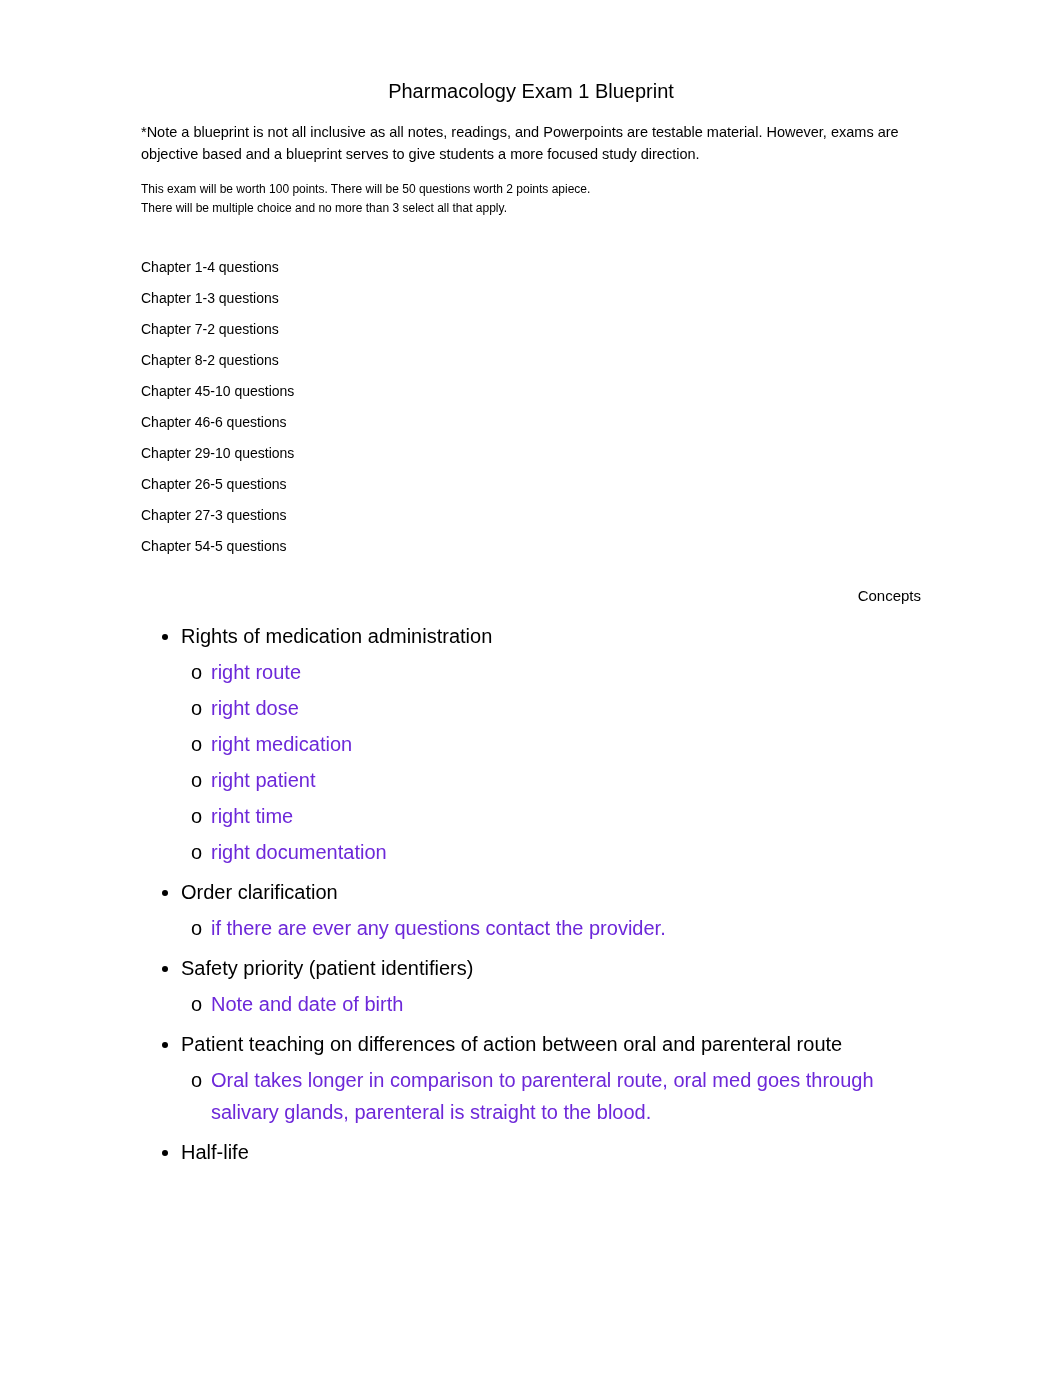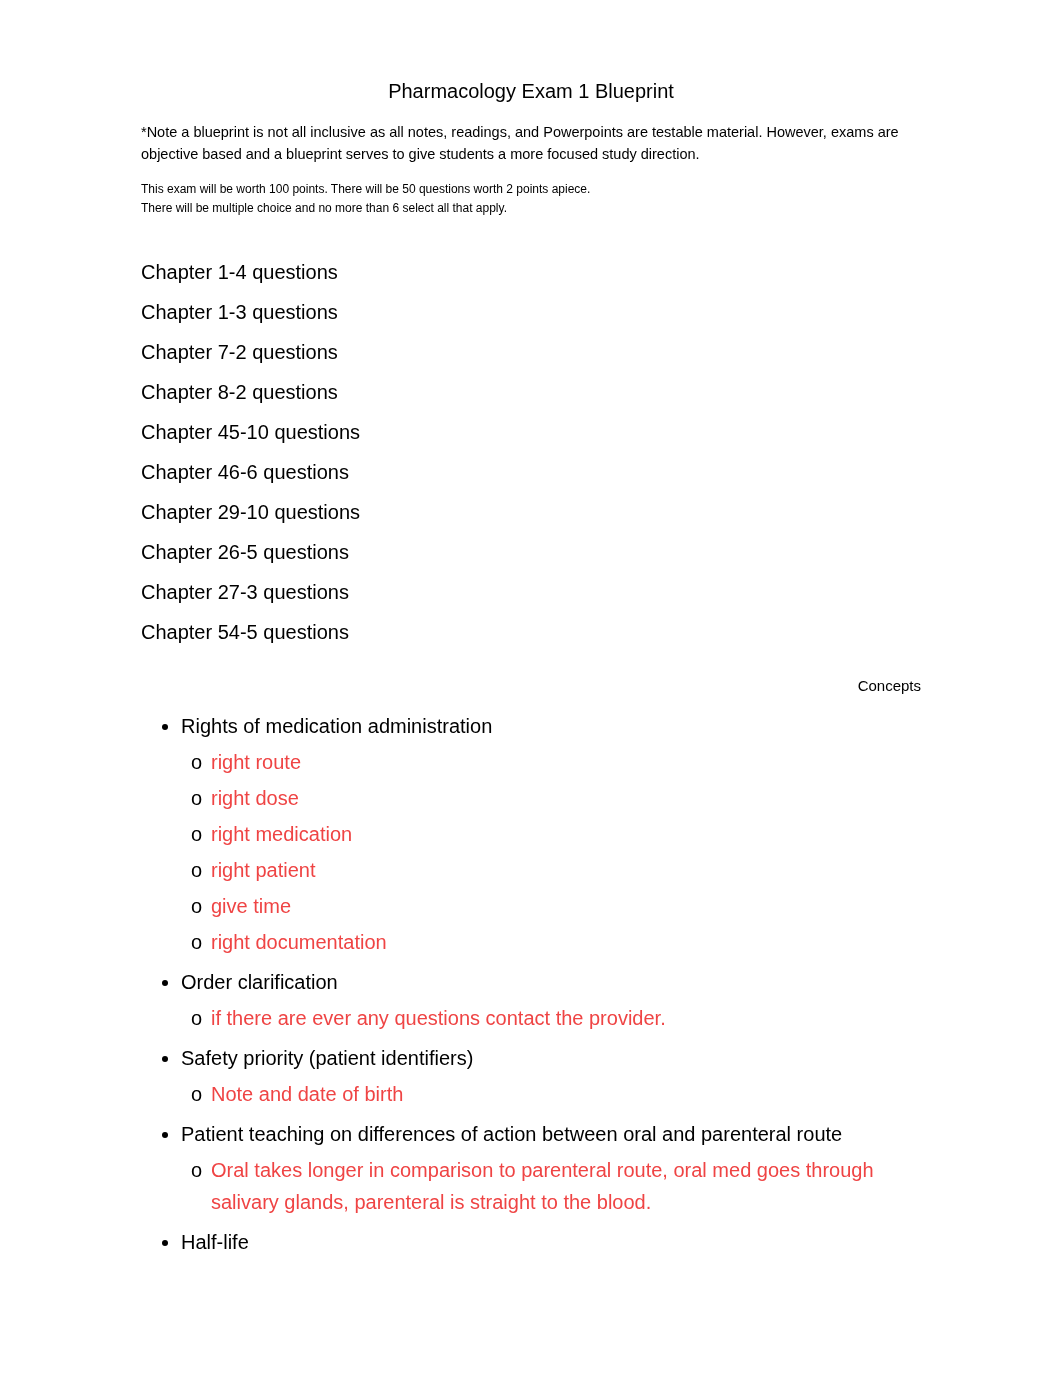--- a/index.html
+++ b/index.html
@@ -40,21 +40,21 @@
       font-size: 12px;
       margin-bottom: 40px;
       line-height: 1.55;
     }
 
     .chapter-list {
       margin-bottom: 30px;
     }
 
     .chapter-item {
-      font-size: 20px;
+      font-size: 14px;
       margin-bottom: 10px;
       line-height: 1.5;
     }
 
     .concepts-title {
       text-align: right;
       font-size: 15px;
       margin-bottom: 16px;
     }
 
@@ -80,35 +80,35 @@
       position: relative;
     }
 
     .sub-list li::before {
       content: "o";
       position: absolute;
       left: -20px;
     }
 
     .red-text {
-      color: #ef4444;
+      color: #6d28d9;
     }
   </style>
 </head>
 <body>
 
 <div class="page">
 
   <h1 class="title">Pharmacology Exam 1 Blueprint</h1>
 
   <p class="note-block">*Note a blueprint is not all inclusive as all notes, readings, and Powerpoints are testable material.   However, exams are objective based and a blueprint serves to give students a more focused study direction.</p>
 
   <div class="exam-info">
     <p>This exam will be worth 100 points.    There will be 50 questions worth 2 points apiece.</p>
-    <p>There will be multiple choice and no more than 6 select all that apply.</p>
+    <p>There will be multiple choice and no more than 3 select all that apply.</p>
   </div>
 
   <div class="chapter-list" id="chapter-list">
       <p class="chapter-item">Chapter 1-4 questions</p>
       <p class="chapter-item">Chapter 1-3 questions</p>
       <p class="chapter-item">Chapter 7-2 questions</p>
       <p class="chapter-item">Chapter 8-2 questions</p>
       <p class="chapter-item">Chapter 45-10 questions</p>
       <p class="chapter-item">Chapter 46-6 questions</p>
       <p class="chapter-item">Chapter 29-10 questions</p>
@@ -118,21 +118,21 @@
     </div>
 
   <p class="concepts-title">Concepts</p>
 
   <ul class="bullet-list" id="concepts-list">
       <li><span>Rights of medication administration</span><ul class="sub-list">
           <li><span class="red-text">right route</span></li>
           <li><span class="red-text">right dose</span></li>
           <li><span class="red-text">right medication</span></li>
           <li><span class="red-text">right patient</span></li>
-          <li><span class="red-text">give time</span></li>
+          <li><span class="red-text">right time</span></li>
           <li><span class="red-text">right documentation</span></li>
         </ul></li>
       <li><span>Order clarification</span><ul class="sub-list">
           <li><span class="red-text">if there are ever any questions contact the provider.</span></li>
         </ul></li>
       <li><span>Safety priority (patient identifiers)</span><ul class="sub-list">
           <li><span class="red-text">Note and date of birth</span></li>
         </ul></li>
       <li><span>Patient teaching on differences of action between oral and parenteral route</span><ul class="sub-list">
           <li><span class="red-text">Oral takes longer in comparison to parenteral route, oral med goes through salivary glands, parenteral is straight to the blood.</span></li>

